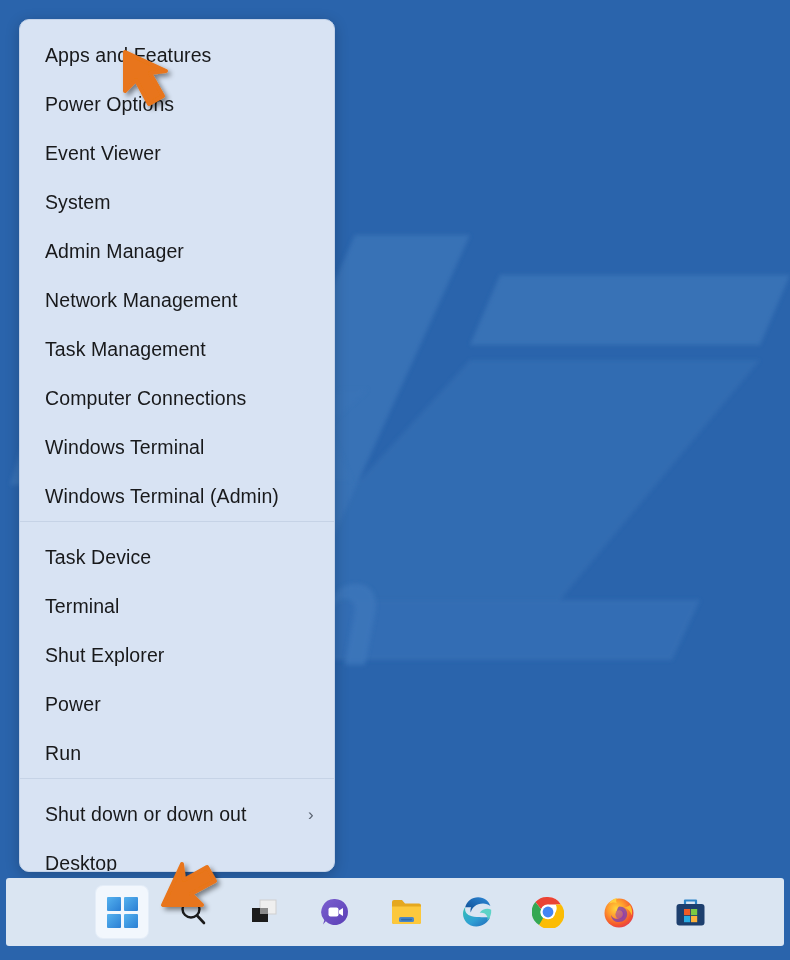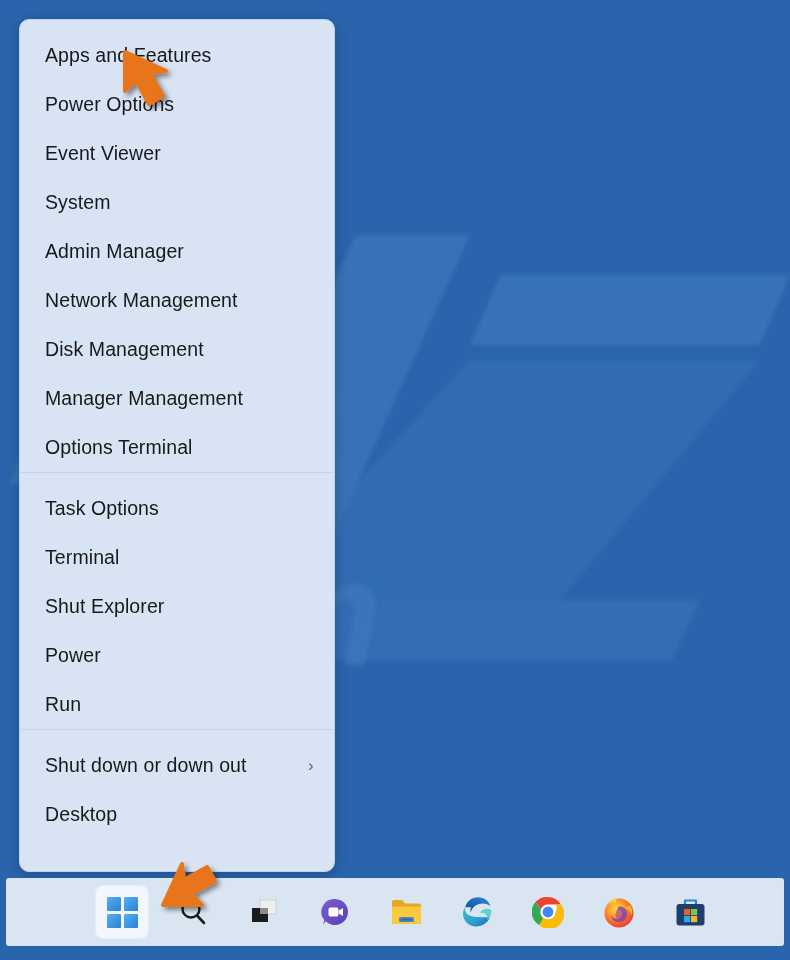--- a/index.html
+++ b/index.html
@@ -163,35 +163,38 @@
       <div class="menu-item">
         <span class="label">System</span>
       </div>
       <div class="menu-item">
         <span class="label">Admin Manager</span>
       </div>
       <div class="menu-item">
         <span class="label">Network Management</span>
       </div>
       <div class="menu-item">
-        <span class="label">Disk Management</span>
-      </div>
-      <div class="menu-item">
-        <span class="label">Manager Management</span>
-      </div>
-      <div class="menu-item">
-        <span class="label">Options Terminal</span>
+        <span class="label">Task Management</span>
+      </div>
+      <div class="menu-item">
+        <span class="label">Computer Connections</span>
+      </div>
+      <div class="menu-item">
+        <span class="label">Windows Terminal</span>
+      </div>
+      <div class="menu-item">
+        <span class="label">Windows Terminal (Admin)</span>
       </div>
     </div>
 
     <div class="menu-sep"></div>
 
     <div class="menu-group group-pad-top">
       <div class="menu-item">
-        <span class="label">Task Options</span>
+        <span class="label">Task Device</span>
       </div>
       <div class="menu-item">
         <span class="label">Terminal</span>
       </div>
       <div class="menu-item">
         <span class="label">Shut Explorer</span>
       </div>
       <div class="menu-item">
         <span class="label">Power</span>
       </div>

